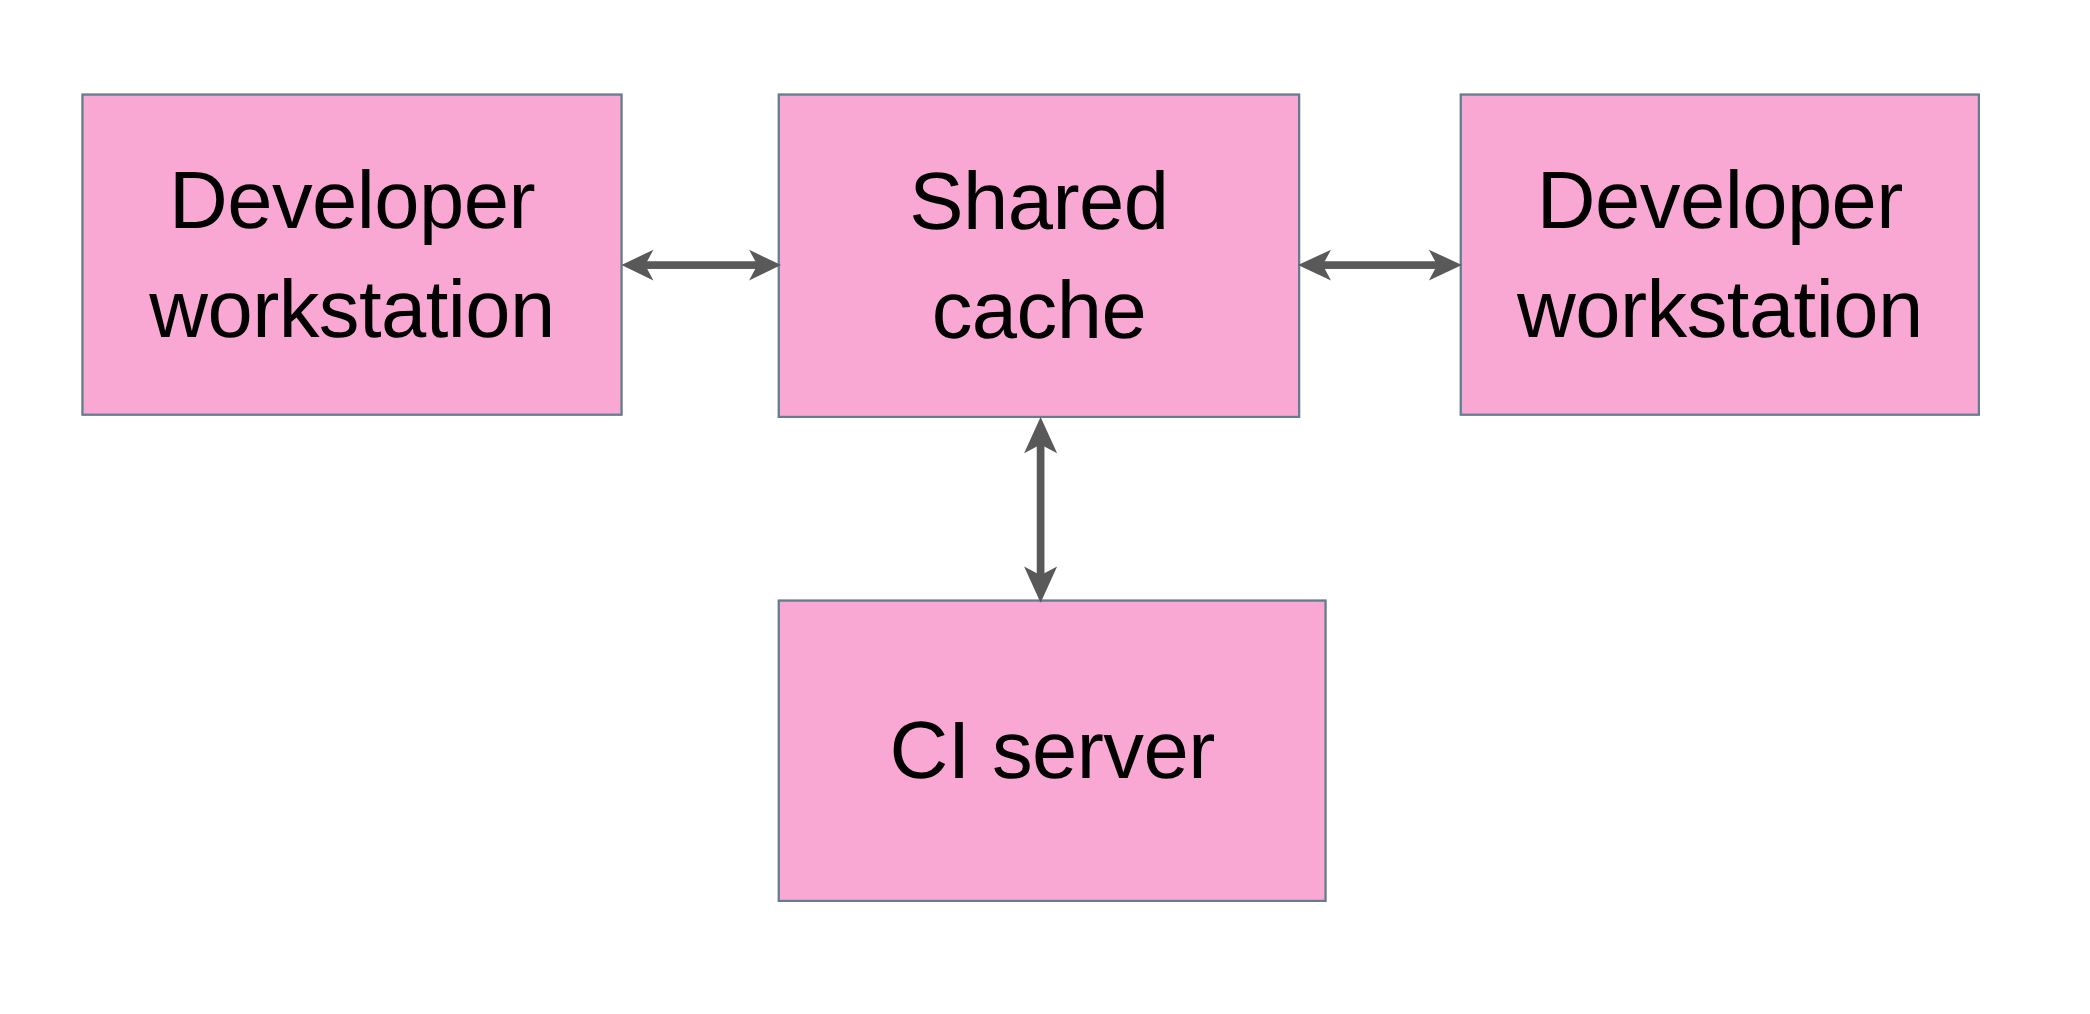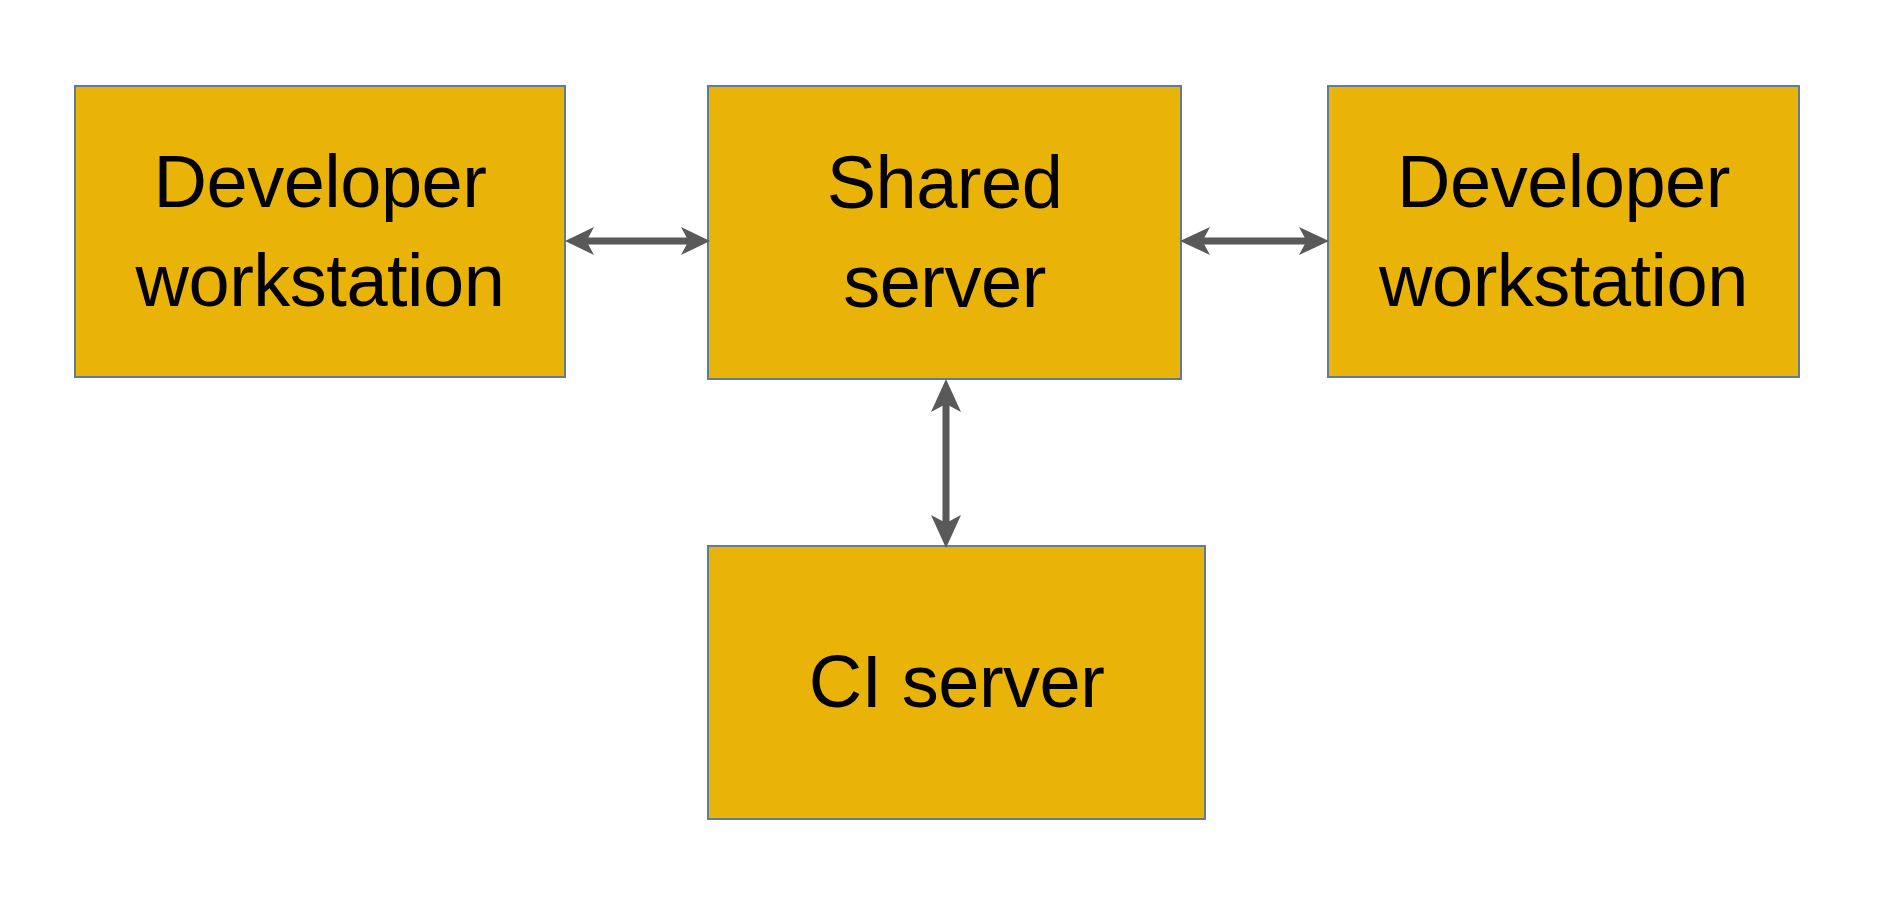--- a/index.html
+++ b/index.html
@@ -14,21 +14,21 @@
   #canvas {
     position: relative;
     width: 1900px;
     height: 922px;
     background: #ffffff;
     overflow: hidden;
   }
   .node {
     position: absolute;
     box-sizing: border-box;
-    background: #eab308;
+    background: #f9a8d4;
     border: 2px solid #5f7f8e;
     display: flex;
     align-items: center;
     justify-content: center;
     text-align: center;
   }
   .node-label {
     font-size: 74px;
     line-height: 1.33;
     color: #000000;
@@ -58,21 +58,21 @@
 
 <div id="canvas">
 
   <div class="node" id="node-dev-left">
     <span class="node-label">Developer
 workstation</span>
   </div>
 
   <div class="node" id="node-cache">
     <span class="node-label">Shared
-server</span>
+cache</span>
   </div>
 
   <div class="node" id="node-dev-right">
     <span class="node-label">Developer
 workstation</span>
   </div>
 
   <div class="node" id="node-ci">
     <span class="node-label">CI server</span>
   </div>

